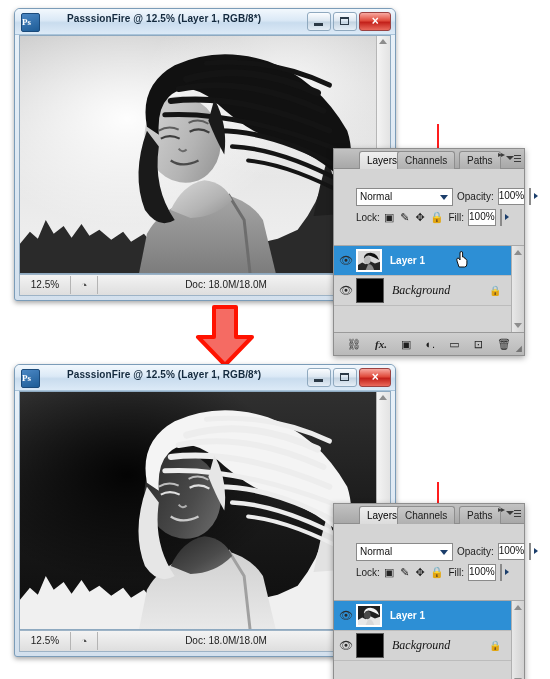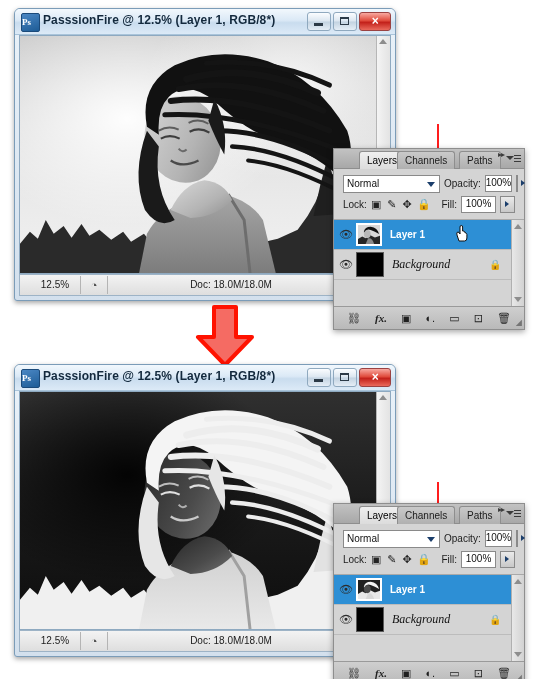--- a/index.html
+++ b/index.html
@@ -17,21 +17,21 @@
     border:1px solid #7b9cb8;border-radius:6px 6px 3px 3px;
     background:linear-gradient(180deg,#eaf2f9 0%,#d3e0ed 100%);
     padding:0;box-sizing:border-box;}
   .ps-titlebar{position:relative;height:25px;
     background:linear-gradient(180deg,#f2f8fd 0%,#dbe9f6 45%,#c9dcee 55%,#dceaf7 100%);
     border-radius:5px 5px 0 0;border-bottom:1px solid #a9c4da;}
   .ps-appicon{position:absolute;left:6px;top:4px;width:17px;height:17px;
     background:linear-gradient(160deg,#4a87c4,#1e5c96);border:1px solid #1b4a7a;
     border-radius:2px;color:#fff;font-size:9px;font-weight:bold;
     text-align:left;line-height:17px;font-family:"Liberation Serif",serif;}
-  .ps-title{position:absolute;left:28px;top:4px;font-size:12px;font-weight:bold;
+  .ps-title{position:absolute;left:52px;top:4px;font-size:10px;font-weight:bold;
     color:#13293d;letter-spacing:.1px;white-space:nowrap;}
   .winbtns{position:absolute;right:4px;top:3px;display:flex;gap:2px;}
   .winbtn{width:22px;height:17px;border:1px solid #8fa9bf;border-radius:3px;
     background:linear-gradient(180deg,#fbfdff 0%,#dbe6f0 48%,#c2d2e1 52%,#e5eef6 100%);
     position:relative;}
   .winbtn.close{width:30px;border:1px solid #9a4242;
     background:linear-gradient(180deg,#f8a9a0 0%,#e04b3c 45%,#c3211a 55%,#ea6a5c 100%);}
   .winbtn i{position:absolute;display:block;}
   .gl-min{left:6px;top:10px;width:9px;height:3px;background:#2c3a47;}
   .gl-max{left:6px;top:4px;width:9px;height:8px;border:1px solid #2c3a47;box-sizing:border-box;}
@@ -45,21 +45,21 @@
   .ps-vscroll{position:absolute;right:0;top:0;bottom:0;width:13px;
     background:linear-gradient(90deg,#f4f4f4,#e3e3e3);border-left:1px solid #b6b6b6;}
   .ps-vscroll .arw{position:absolute;left:2px;width:0;height:0;
     border-left:4px solid transparent;border-right:4px solid transparent;}
   .ps-vscroll .arw.up{top:3px;border-bottom:5px solid #8d8d8d;}
   .ps-vscroll .arw.dn{bottom:3px;border-top:5px solid #8d8d8d;}
 
   .ps-statusbar{position:absolute;left:4px;right:4px;bottom:4px;height:20px;
     background:linear-gradient(180deg,#f3f3f3,#dedede);
     border:1px solid #9db3c6;display:flex;align-items:center;font-size:10px;color:#1b1b1b;}
-  .sb-zoom{width:50px;text-align:center;border-right:1px solid #b4b4b4;line-height:18px;margin-left:10px;}
+  .sb-zoom{width:50px;text-align:center;border-right:1px solid #b4b4b4;line-height:18px;}
   .sb-ic{width:26px;text-align:center;border-right:1px solid #b4b4b4;line-height:18px;
     color:#4c4c4c;font-size:11px;}
   .sb-doc{flex:1;text-align:center;border-right:1px solid #b4b4b4;line-height:18px;}
   .sb-play{width:18px;text-align:center;border-right:1px solid #b4b4b4;color:#1b1b1b;font-size:9px;}
   .sb-left{width:16px;text-align:center;color:#7c7c7c;font-size:9px;}
 
   
   .photo{position:absolute;left:0;top:0;width:100%;height:100%;}
   .photo svg{display:block;width:100%;height:100%;}
 
@@ -76,21 +76,21 @@
     font-size:10px;color:#1c1c1c;white-space:nowrap;}
   .lp-tab.active{background:linear-gradient(180deg,#efefef,#dcdcdc);color:#000;margin-left:20px;}
   .lp-tab .x{font-size:9px;color:#444;margin-left:4px;}
   .lp-collapse{position:absolute;right:20px;top:1px;font-size:8px;color:#3a3a3a;letter-spacing:-1px;}
   .lp-menu{position:absolute;right:3px;top:4px;width:15px;height:12px;}
   .lp-menu .tri{position:absolute;left:0;top:3px;width:0;height:0;
     border-left:4px solid transparent;border-right:4px solid transparent;border-top:4px solid #3a3a3a;}
   .lp-menu .lines{position:absolute;left:8px;top:2px;width:7px;height:7px;}
   .lp-menu .lines span{display:block;height:1px;background:#3a3a3a;margin-bottom:2px;}
 
-  .lp-body{background:#d4d4d4;padding:4px;}
+  .lp-body{background:#d4d4d4;padding:17px;}
   .lp-row{display:flex;align-items:center;height:21px;padding:0 5px;gap:4px;}
   .lp-select{flex:0 0 92px;height:16px;background:#fff;border:1px solid #8a8a8a;
     font-size:10px;line-height:15px;padding-left:3px;position:relative;color:#111;}
   .lp-select .caret{position:absolute;right:4px;top:6px;width:0;height:0;
     border-left:4px solid transparent;border-right:4px solid transparent;border-top:5px solid #1b3e6b;}
   .lp-lbl{font-size:10px;color:#1c1c1c;white-space:nowrap;}
   .lp-num{width:33px;height:15px;background:#fff;border:1px solid #8a8a8a;
     font-size:10px;line-height:14px;text-align:center;color:#111;}
   .lp-spin{width:13px;height:15px;border:1px solid #8a8a8a;
     background:linear-gradient(180deg,#eaeaea,#c8c8c8);position:relative;}

